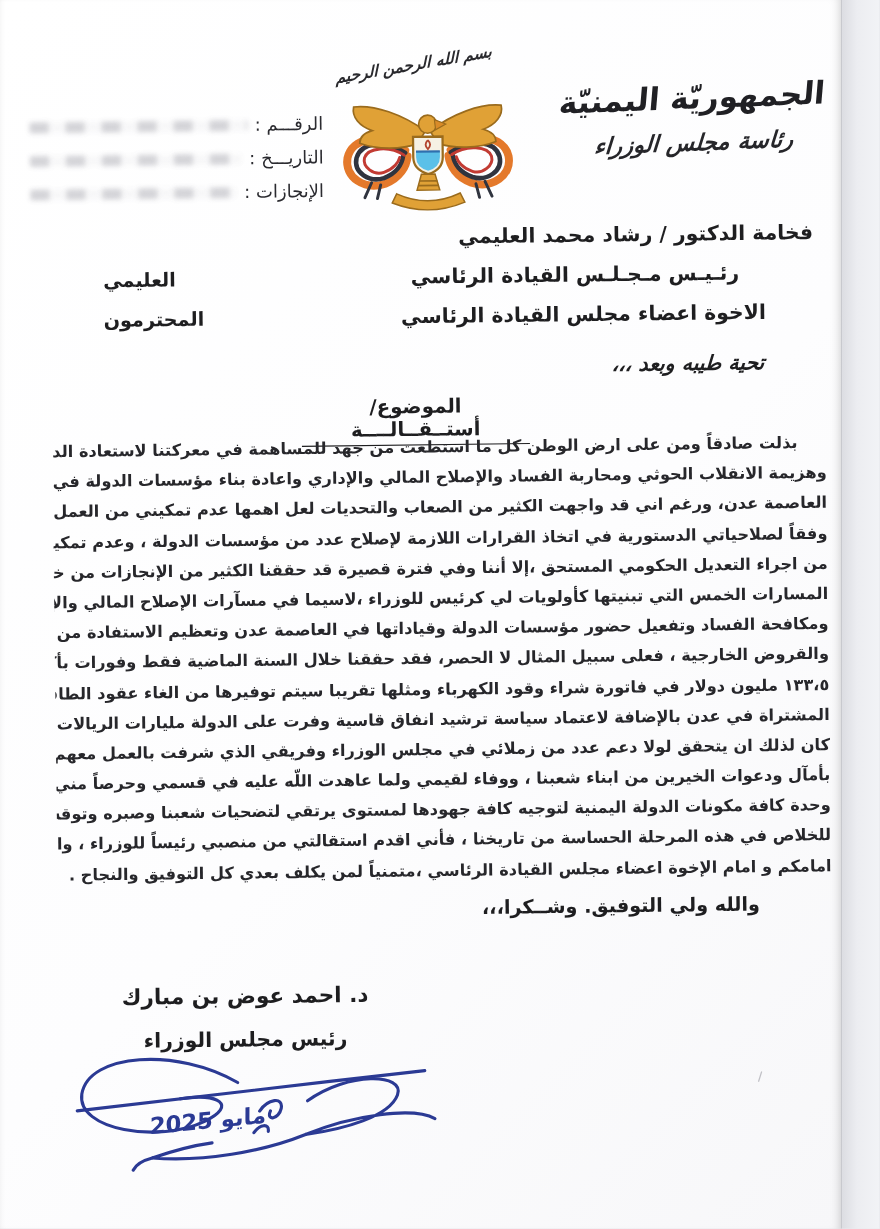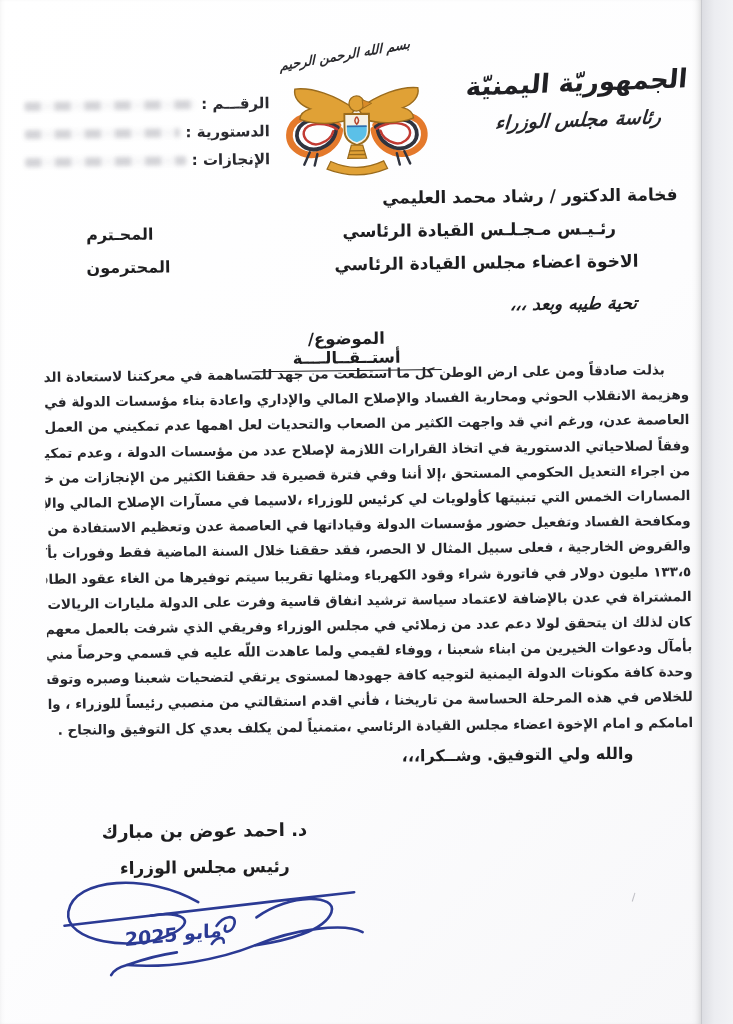--- a/index.html
+++ b/index.html
@@ -38,21 +38,21 @@
     color:#202024; letter-spacing:1px;
   }
   .office-title {
     font-size:19px; font-weight:bold; font-style:italic; transform:skewX(-6deg);
     display:block; margin-top:11px; color:#26262a; letter-spacing:1px;
   }
 
   
   .ref-block { position:absolute; top:88px; left:28px; width:245px; direction:rtl; }
   .ref-row { display:flex; align-items:center; height:28px; }
-  .ref-label { font-size:15px; color:#2b2b30; white-space:nowrap; font-weight:700; }
+  .ref-label { font-size:15px; color:#2b2b30; white-space:nowrap; font-weight:400; }
   .ref-value {
     flex:1; height:9px; margin-right:6px; border-radius:2px;
     background:repeating-linear-gradient(90deg, rgba(115,115,128,.38) 0 16px, rgba(115,115,128,.06) 16px 30px);
     filter:blur(2px); opacity:.8;
   }
 
   
   .addressee { position:absolute; top:188px; right:53px; left:88px; direction:rtl; }
   .addr-line1 { font-size:17px; font-weight:bold; }
   .addr-row { display:flex; justify-content:space-between; align-items:baseline; margin-top:13px; }
@@ -140,34 +140,34 @@
       <span class="republic-title">الجمهوريّة اليمنيّة</span>
       <span class="office-title">رئاسة مجلس الوزراء</span>
     </div>
 
     <div class="ref-block">
       <div class="ref-row">
         <span class="ref-label">الرقـــم :</span>
         <span class="ref-value"></span>
       </div>
       <div class="ref-row">
-        <span class="ref-label">الدستورية :</span>
+        <span class="ref-label">التاريـــخ :</span>
         <span class="ref-value"></span>
       </div>
       <div class="ref-row">
         <span class="ref-label">الإنجازات :</span>
         <span class="ref-value"></span>
       </div>
     </div>
 
     <div class="addressee">
       <div class="addr-line1">فخامة الدكتور / رشاد محمد العليمي</div>
       <div class="addr-row r2">
         <span class="addr-main">رئـيـس مـجـلـس القيادة الرئاسي</span>
-        <span class="honorific">المحـترم</span>
+        <span class="honorific">العليمي</span>
       </div>
       <div class="addr-row r3">
         <span class="addr-main">الاخوة اعضاء مجلس القيادة الرئاسي</span>
         <span class="honorific">المحترمون</span>
       </div>
     </div>
 
     <div class="greeting">تحية طيبه وبعد ،،،</div>
     <div class="subject">الموضوع/ أستــقــالــــة</div>
 

